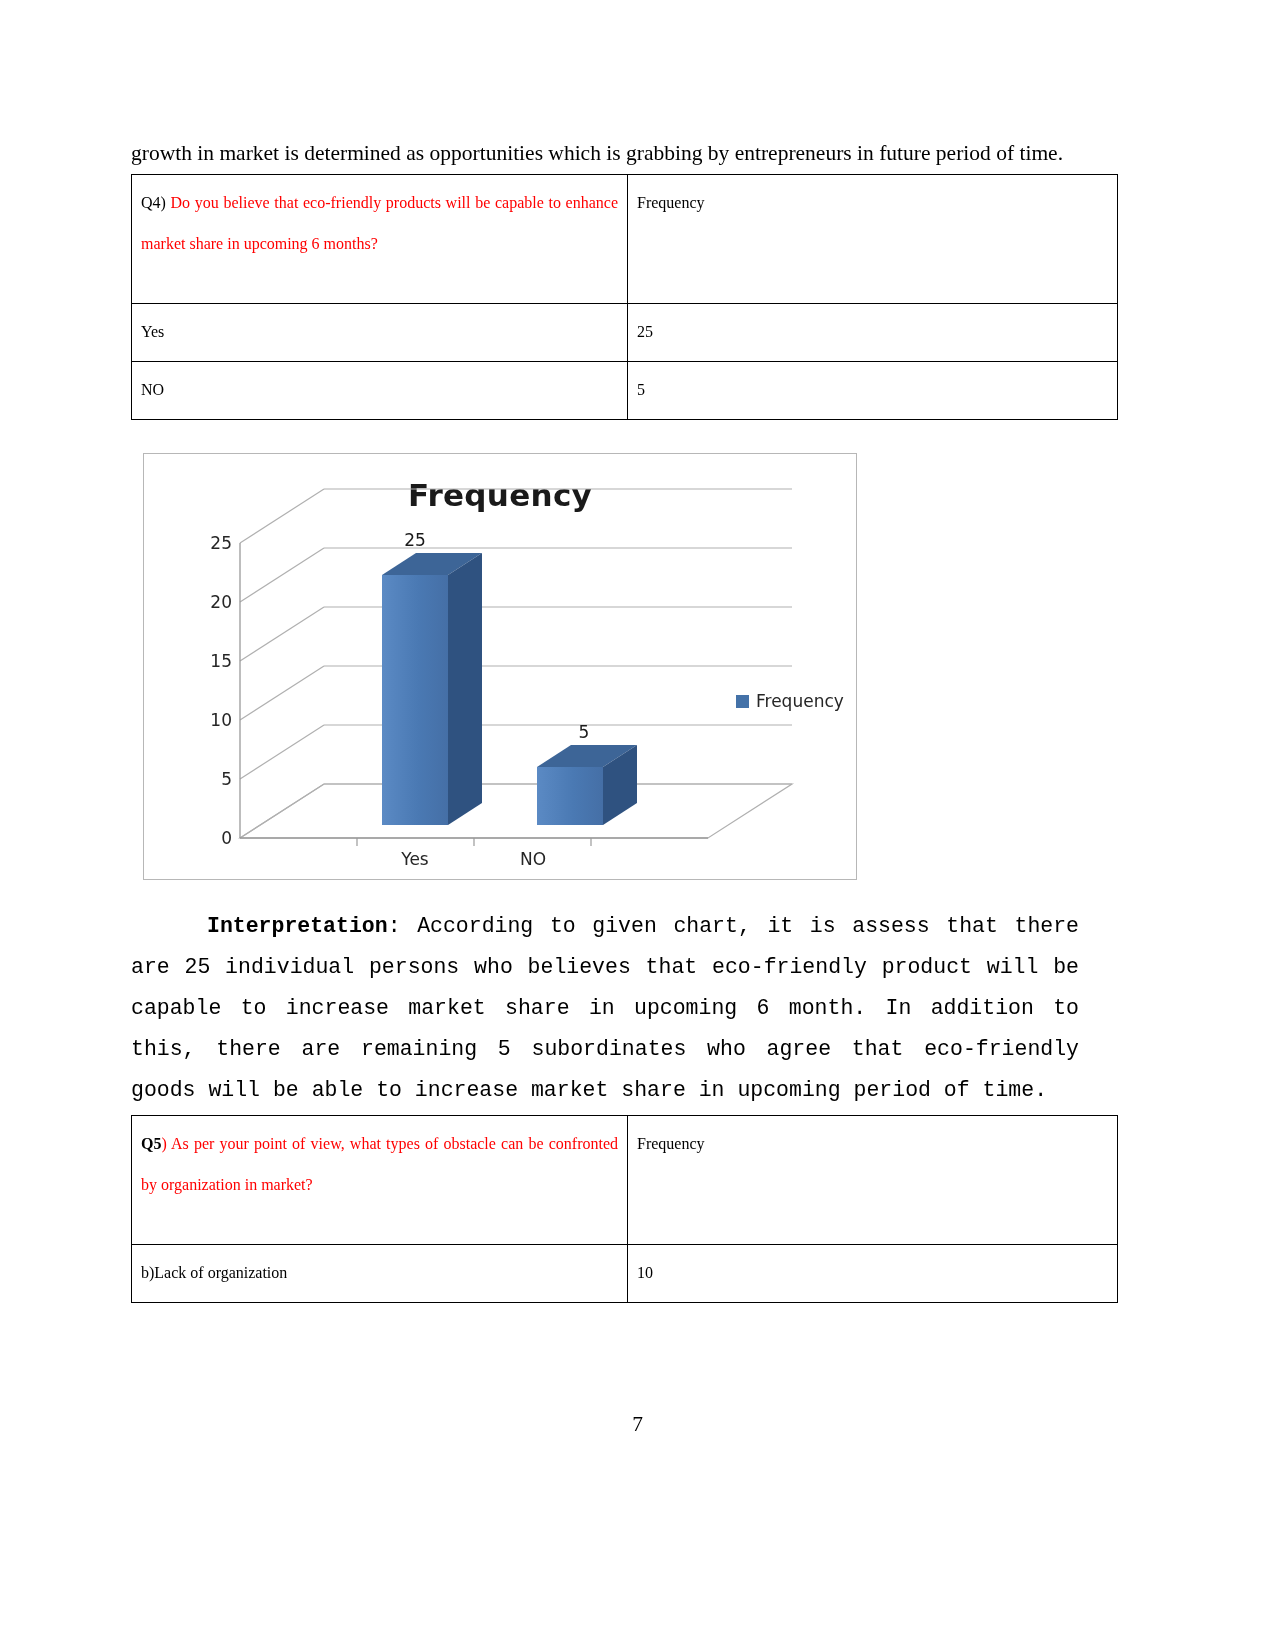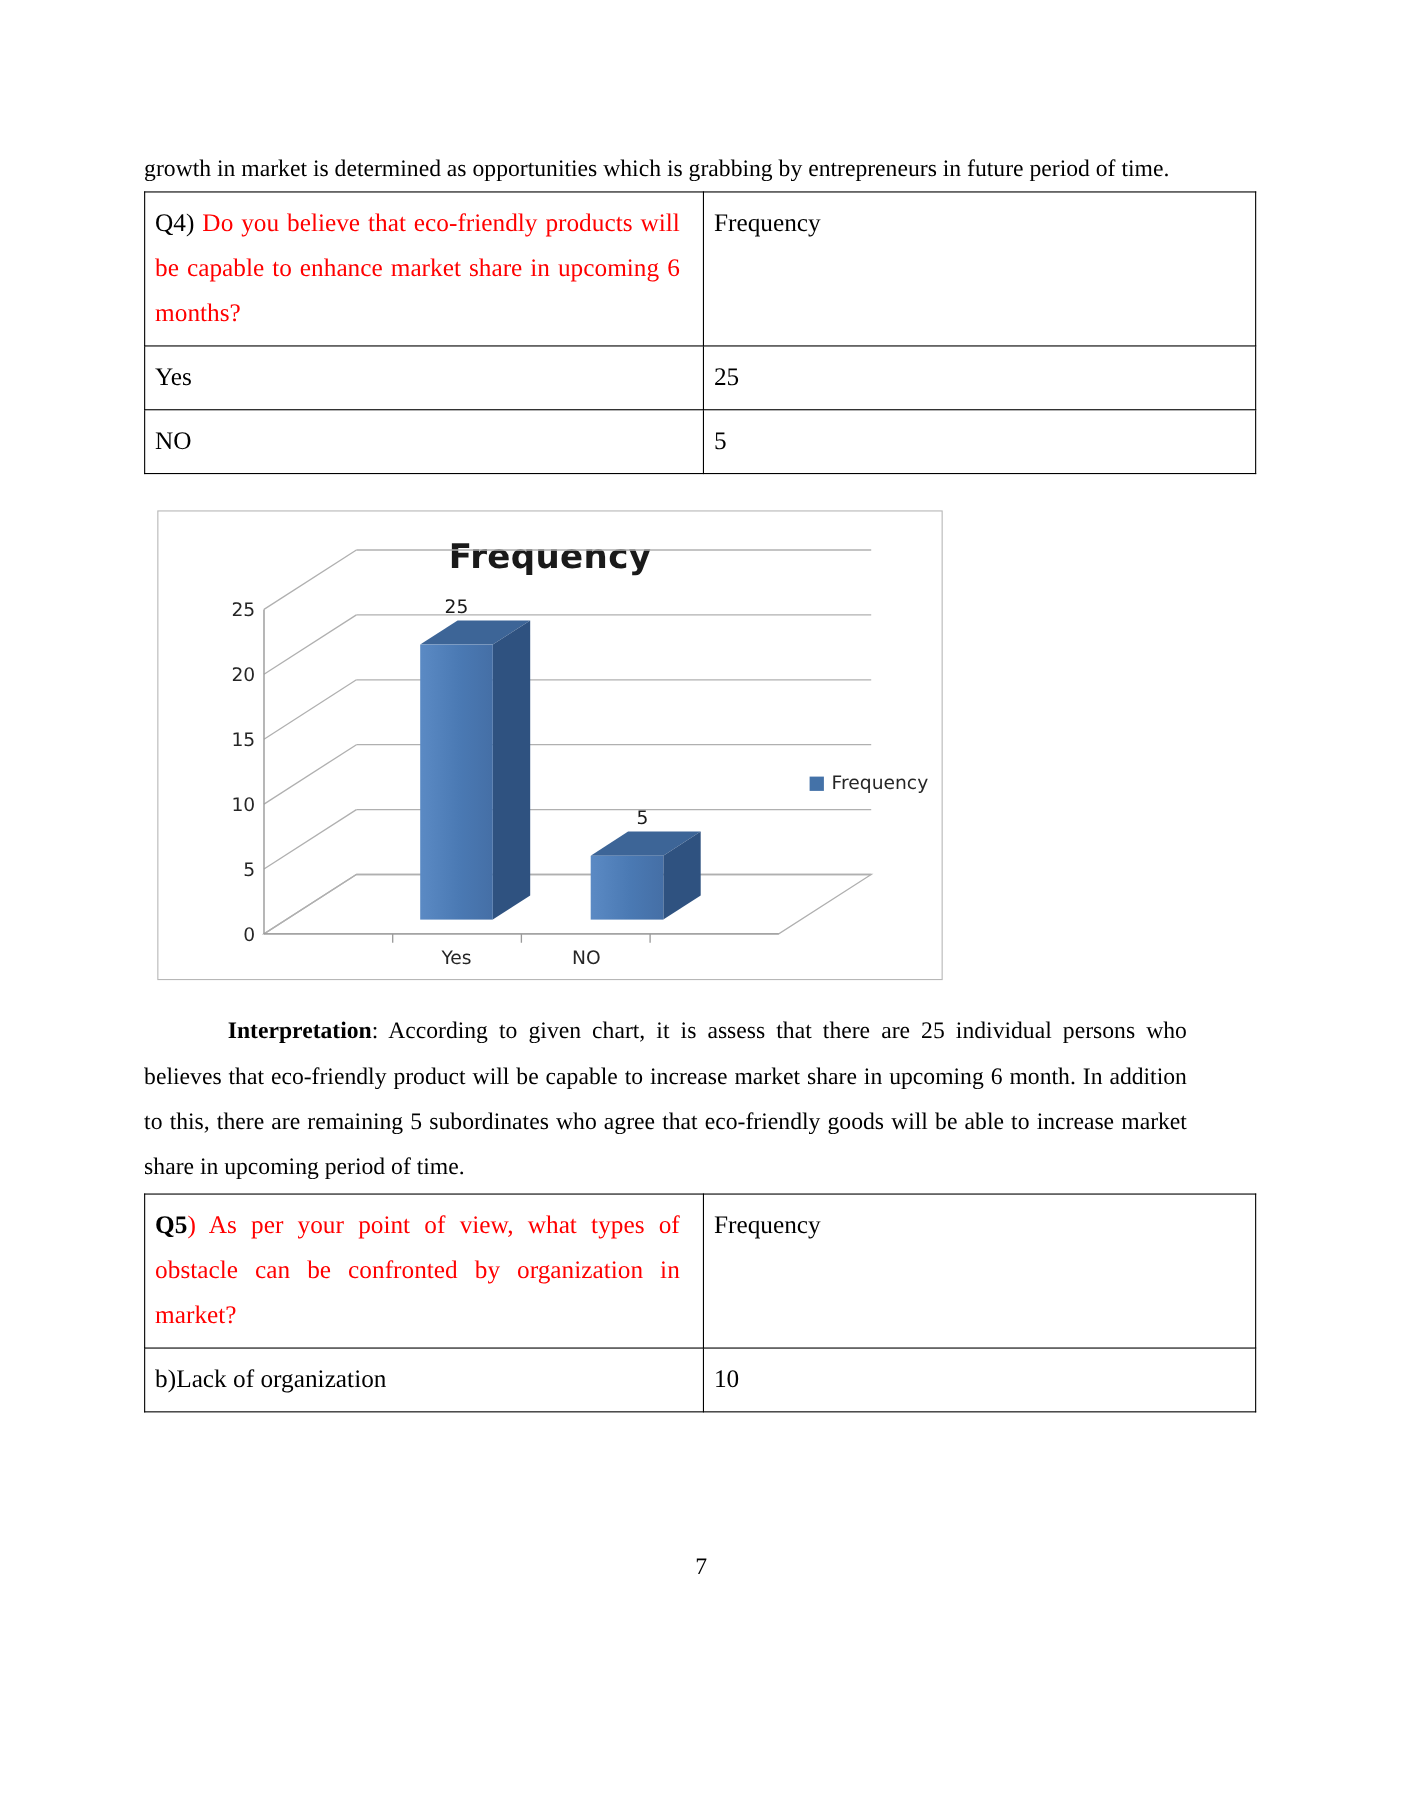--- a/index.html
+++ b/index.html
@@ -49,22 +49,22 @@
   
   table.qtable {
     width: 948px;
     border-collapse: collapse;
     table-layout: fixed;
     margin: 0;
   }
   table.qtable td {
     border: 1.4px solid #000000;
     vertical-align: top;
-    padding: 7px 21px 9px 9px;
-    font-size: 23px;
+    padding: 7px 9px 9px 9px;
+    font-size: 16px;
     line-height: 41px;
   }
   td.col-q { width: 477px; }
   td.col-f { width: 471px; }
 
   .qtext {
     text-align: justify;
     -moz-text-align-last: left;
     text-align-last: left;
   }
@@ -132,21 +132,21 @@
   .page-number {
     position: absolute;
     left: 0;
     right: 0;
     top: 1412px;
     text-align: center;
     font-size: 21.5px;
     font-family: "Liberation Serif", "DejaVu Serif", serif;
   }
 
-  .spacer-para { margin-top: 2px; }
+  .spacer-para { margin-top: 2px; font-family: Liberation Mono, monospace; }
 </style>
 </head>
 <body>
 
 <div class="page">
   <div class="content">
 
     <p class="body-text">growth in market is determined as opportunities which is grabbing by entrepreneurs in future period of time.</p>
 
     <table class="qtable">

